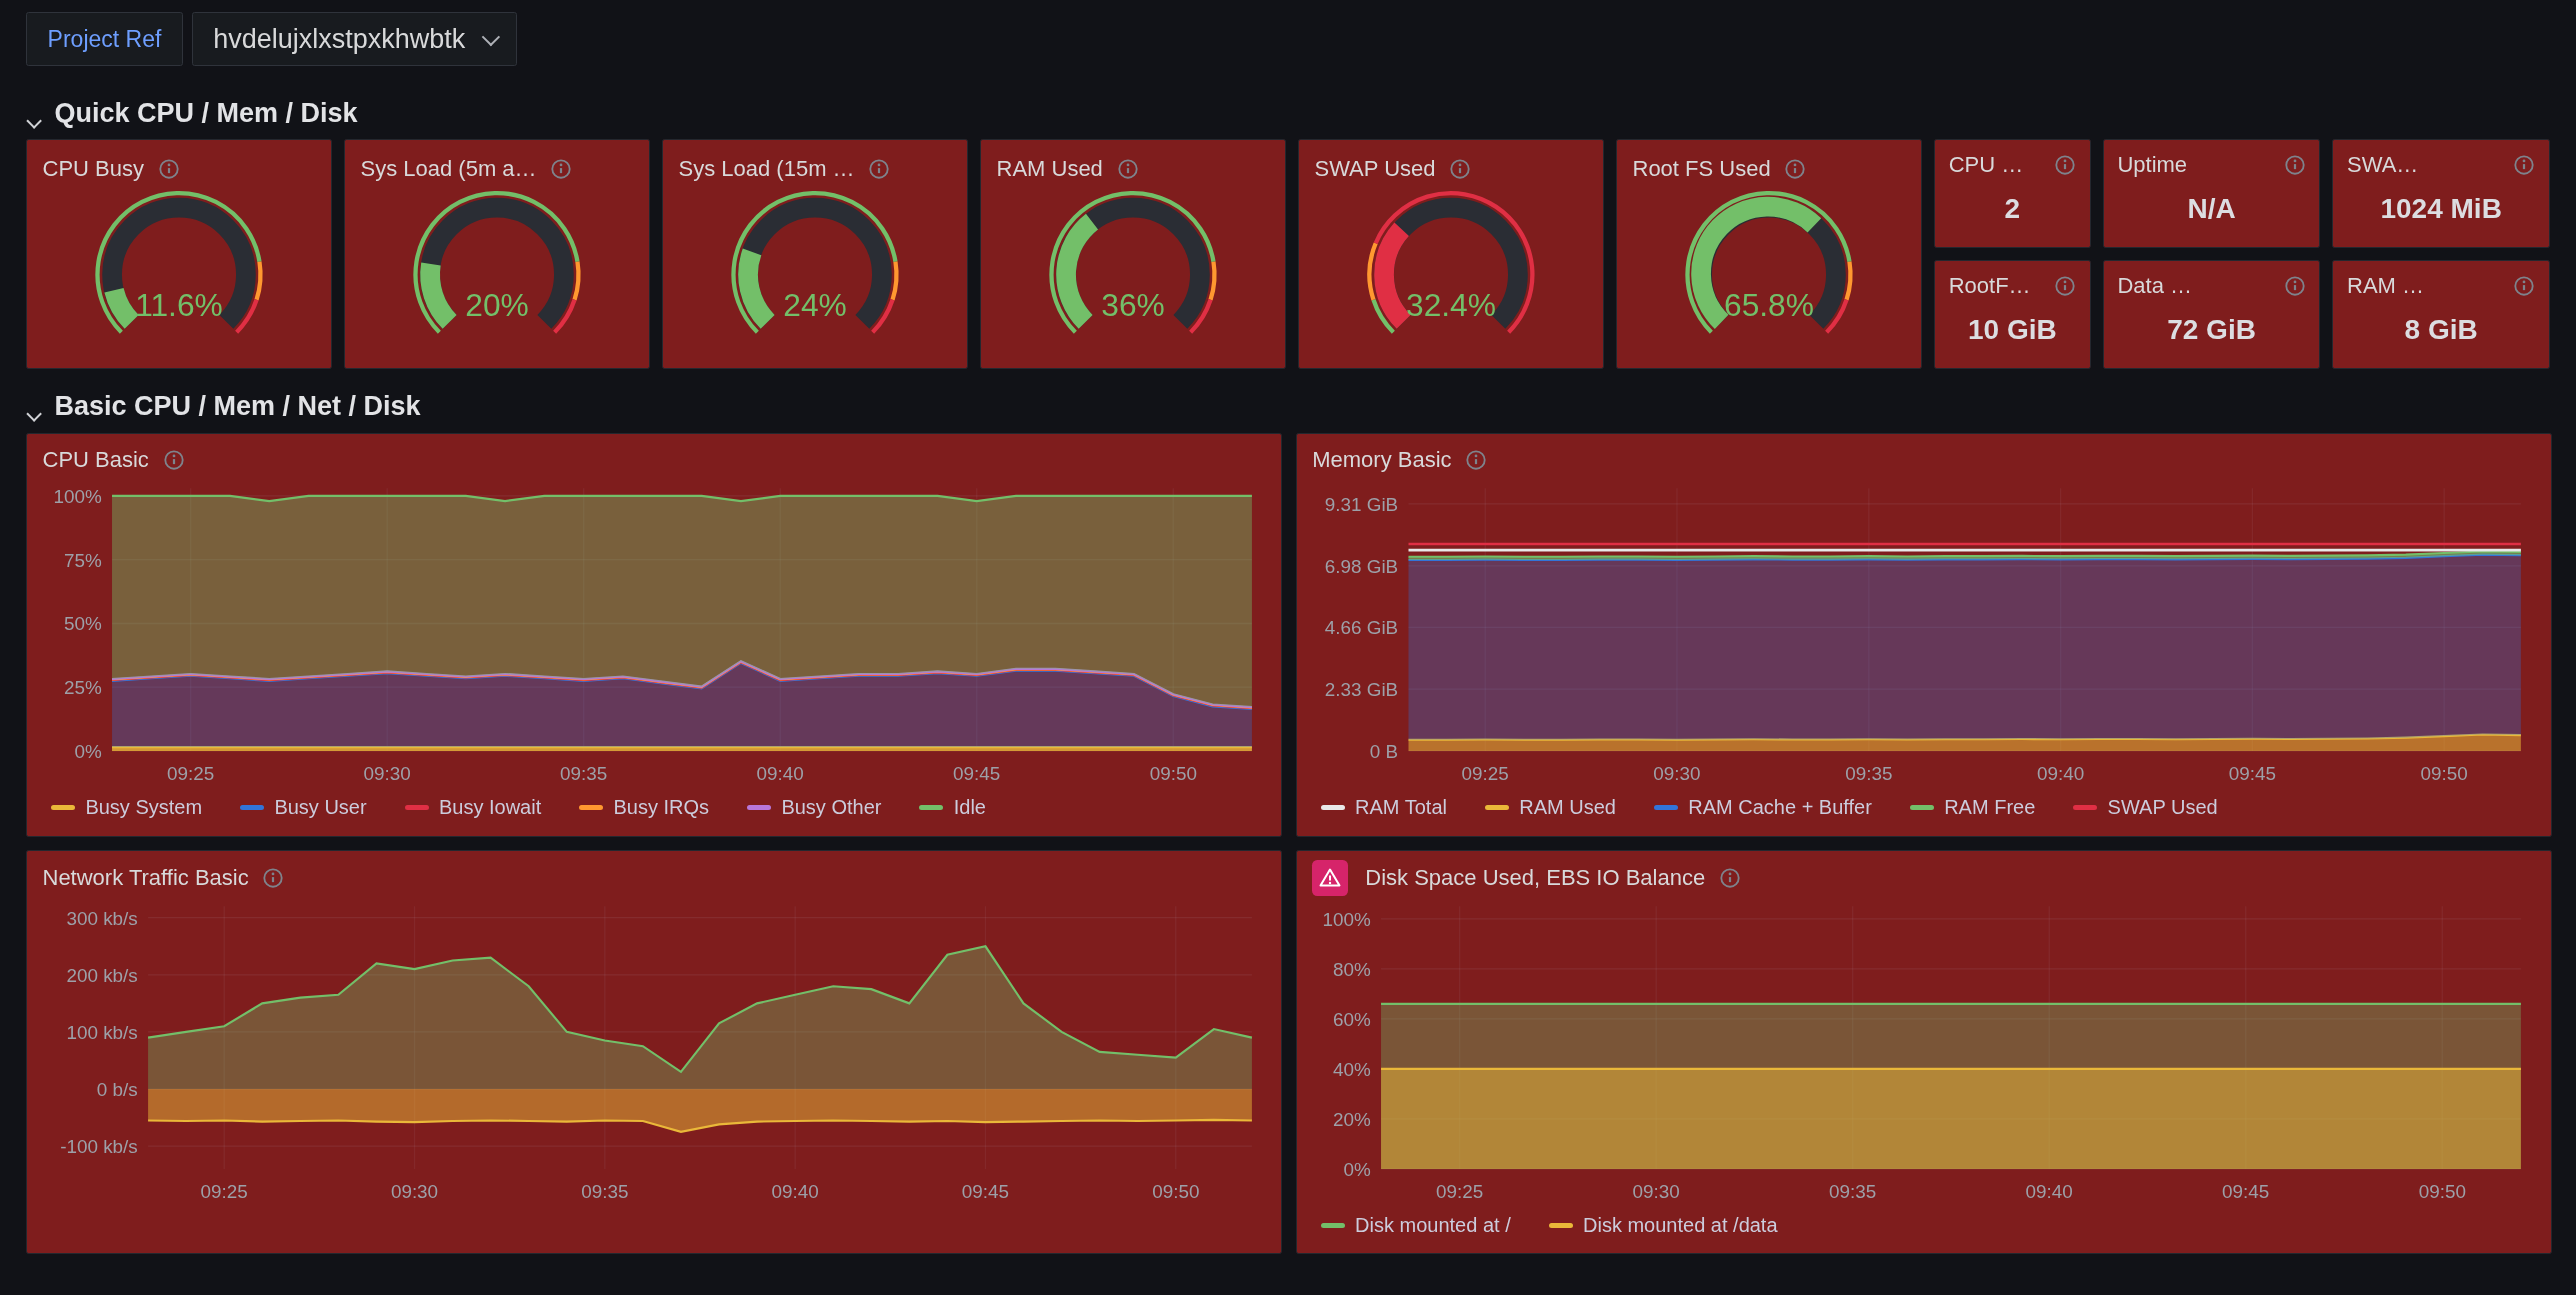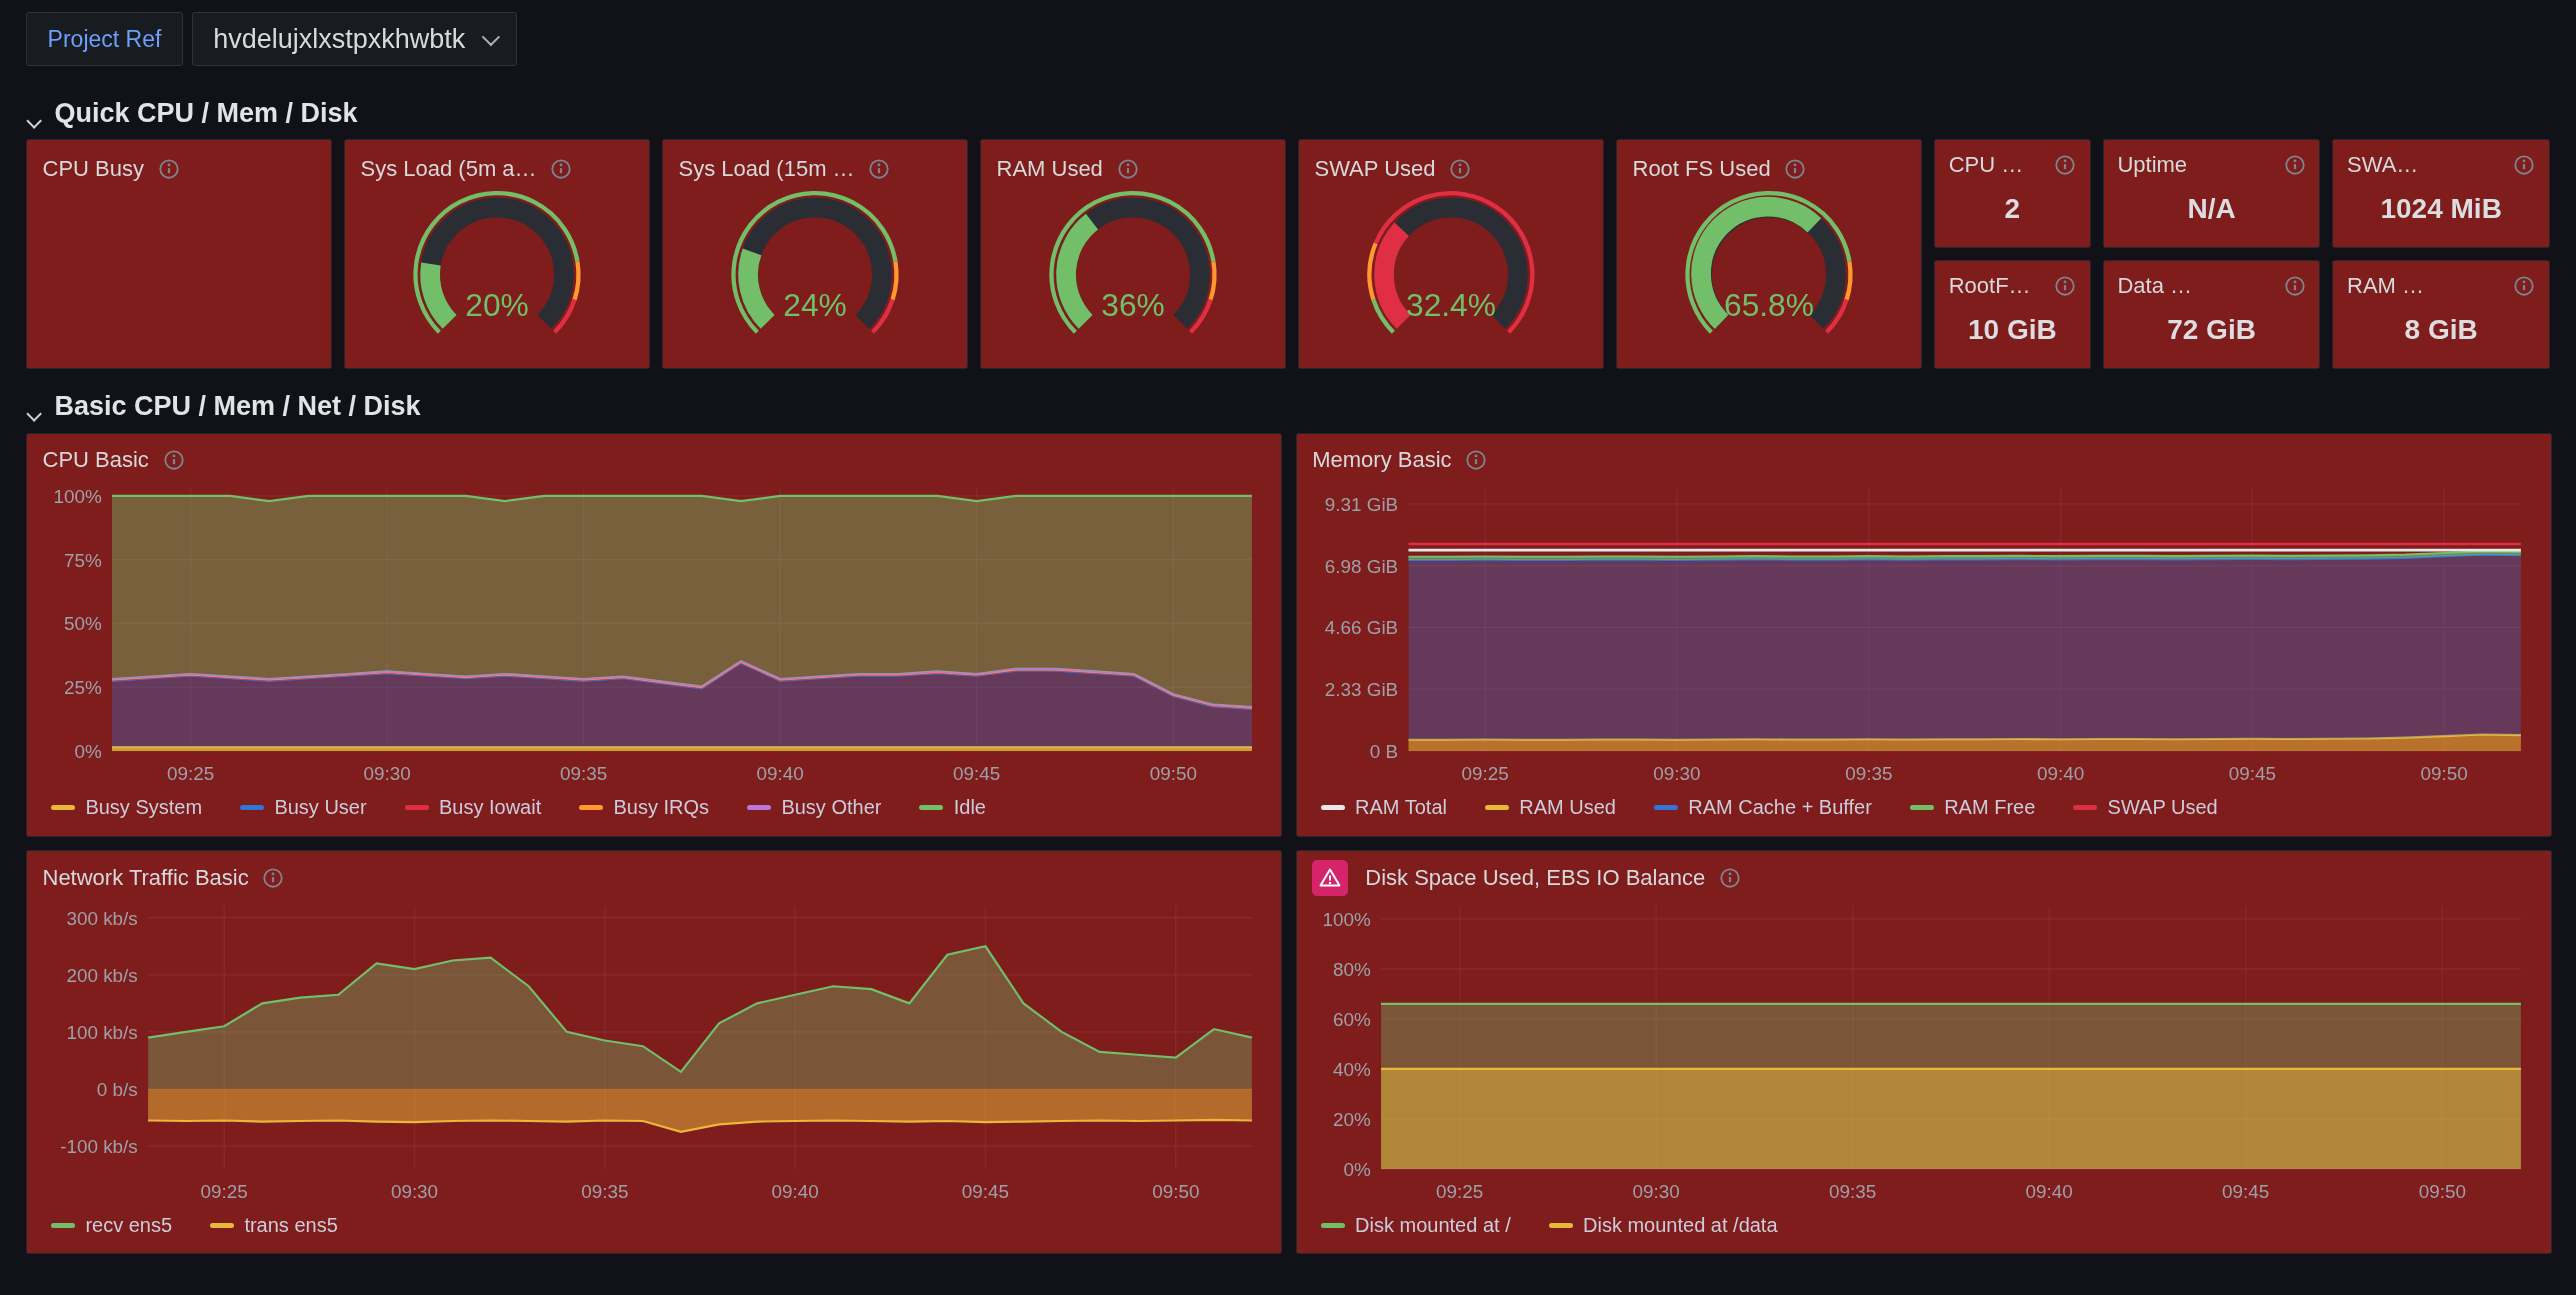--- a/index.html
+++ b/index.html
@@ -62,20 +62,30 @@
       <div class="panel-hd">
         <span class="panel-title">CPU Busy</span>
         <span class="info-icon">
             <svg viewBox="0 0 24 24" width="22" height="22">
               <circle cx="12" cy="12" r="9.5" fill="none" stroke="currentColor" stroke-width="2"></circle>
               <line x1="12" y1="11" x2="12" y2="16.5" stroke="currentColor" stroke-width="2.4"></line>
               <circle cx="12" cy="7.6" r="1.5" fill="currentColor"></circle>
             </svg>
           </span>
       </div>
+      <div class="gauge-viz">
+          <svg width="206" height="175" style="font-family:'Liberation Sans',sans-serif" viewBox="0 0 240 204">
+            <path d="M 52.8 169.2 A 95 95 0 1 1 213.8 87.1" fill="none" stroke="#73bf69" stroke-width="5"></path>
+            <path d="M 213.8 87.1 A 95 95 0 0 1 210.4 131.4" fill="none" stroke="#ff9830" stroke-width="5"></path>
+            <path d="M 210.4 131.4 A 95 95 0 0 1 187.2 169.2" fill="none" stroke="#e02f44" stroke-width="5"></path>
+            <path d="M 64.8 157.2 A 78 78 0 1 1 175.2 157.2" fill="none" stroke="#2a2d34" stroke-width="23"></path>
+            <path d="M 64.8 157.2 A 78 78 0 0 1 44.2 120.4" fill="none" stroke="#73bf69" stroke-width="23"></path>
+            <text x="120" y="150" text-anchor="middle" font-size="37" font-weight="500" fill="#73bf69">11.6%</text>
+          </svg>
+        </div>
     </div>
 
     <div class="panel gauge-panel">
       <div class="panel-hd">
         <span class="panel-title">Sys Load (5m a…</span>
         <span class="info-icon">
             <svg viewBox="0 0 24 24" width="22" height="22">
               <circle cx="12" cy="12" r="9.5" fill="none" stroke="currentColor" stroke-width="2"></circle>
               <line x1="12" y1="11" x2="12" y2="16.5" stroke="currentColor" stroke-width="2.4"></line>
               <circle cx="12" cy="7.6" r="1.5" fill="currentColor"></circle>
@@ -449,30 +459,20 @@
             <text x="110" y="166.3" text-anchor="end" font-size="22" fill="#9da0a8">100 kb/s</text>
             <line x1="122" y1="91.8" x2="1408" y2="91.8" stroke="rgba(204,204,220,0.09)" stroke-width="1.5"></line>
             <text x="110" y="99.8" text-anchor="end" font-size="22" fill="#9da0a8">200 kb/s</text>
             <line x1="122" y1="25.3" x2="1408" y2="25.3" stroke="rgba(204,204,220,0.09)" stroke-width="1.5"></line>
             <text x="110" y="33.3" text-anchor="end" font-size="22" fill="#9da0a8">300 kb/s</text>
             <path d="M122.0,165.0L166.3,158.3L210.7,151.7L255.0,125.1L299.4,118.4L343.7,115.1L388.1,78.5L432.4,85.2L476.8,75.2L521.1,71.9L565.4,105.1L609.8,158.3L654.1,168.3L698.5,175.0L742.8,204.9L787.2,148.4L831.5,125.1L875.9,115.1L920.2,105.1L964.6,108.5L1008.9,125.1L1053.2,68.5L1097.6,58.6L1141.9,125.1L1186.3,158.3L1230.6,181.6L1275.0,185.0L1319.3,188.3L1363.7,155.0L1408.0,165.0L1408.0,224.9L1363.7,224.9L1319.3,224.9L1275.0,224.9L1230.6,224.9L1186.3,224.9L1141.9,224.9L1097.6,224.9L1053.2,224.9L1008.9,224.9L964.6,224.9L920.2,224.9L875.9,224.9L831.5,224.9L787.2,224.9L742.8,224.9L698.5,224.9L654.1,224.9L609.8,224.9L565.4,224.9L521.1,224.9L476.8,224.9L432.4,224.9L388.1,224.9L343.7,224.9L299.4,224.9L255.0,224.9L210.7,224.9L166.3,224.9L122.0,224.9Z" fill="#73bf69" fill-opacity="0.35" stroke="none"></path>
             <polyline points="122.0,165.0 166.3,158.3 210.7,151.7 255.0,125.1 299.4,118.4 343.7,115.1 388.1,78.5 432.4,85.2 476.8,75.2 521.1,71.9 565.4,105.1 609.8,158.3 654.1,168.3 698.5,175.0 742.8,204.9 787.2,148.4 831.5,125.1 875.9,115.1 920.2,105.1 964.6,108.5 1008.9,125.1 1053.2,68.5 1097.6,58.6 1141.9,125.1 1186.3,158.3 1230.6,181.6 1275.0,185.0 1319.3,188.3 1363.7,155.0 1408.0,165.0" fill="none" stroke="#73bf69" stroke-width="2.5"></polyline>
             <path d="M122.0,261.5L166.3,262.1L210.7,261.5L255.0,262.8L299.4,262.1L343.7,261.5L388.1,262.8L432.4,263.5L476.8,262.1L521.1,261.5L565.4,262.1L609.8,262.8L654.1,261.5L698.5,262.1L742.8,274.8L787.2,266.1L831.5,262.8L875.9,262.1L920.2,261.5L964.6,262.1L1008.9,262.8L1053.2,262.1L1097.6,263.5L1141.9,262.8L1186.3,262.1L1230.6,261.5L1275.0,262.1L1319.3,261.5L1363.7,260.8L1408.0,261.5L1408.0,224.9L1363.7,224.9L1319.3,224.9L1275.0,224.9L1230.6,224.9L1186.3,224.9L1141.9,224.9L1097.6,224.9L1053.2,224.9L1008.9,224.9L964.6,224.9L920.2,224.9L875.9,224.9L831.5,224.9L787.2,224.9L742.8,224.9L698.5,224.9L654.1,224.9L609.8,224.9L565.4,224.9L521.1,224.9L476.8,224.9L432.4,224.9L388.1,224.9L343.7,224.9L299.4,224.9L255.0,224.9L210.7,224.9L166.3,224.9L122.0,224.9Z" fill="#eab839" fill-opacity="0.5" stroke="none"></path>
             <polyline points="122.0,261.5 166.3,262.1 210.7,261.5 255.0,262.8 299.4,262.1 343.7,261.5 388.1,262.8 432.4,263.5 476.8,262.1 521.1,261.5 565.4,262.1 609.8,262.8 654.1,261.5 698.5,262.1 742.8,274.8 787.2,266.1 831.5,262.8 875.9,262.1 920.2,261.5 964.6,262.1 1008.9,262.8 1053.2,262.1 1097.6,263.5 1141.9,262.8 1186.3,262.1 1230.6,261.5 1275.0,262.1 1319.3,261.5 1363.7,260.8 1408.0,261.5" fill="none" stroke="#eab839" stroke-width="2.5"></polyline>
           </svg></div>
-      <div class="legend">
-          <span class="legend-item">
-            <span class="swatch" style="background:#73bf69"></span>
-            <span class="legend-label">recv ens5</span>
-          </span>
-          <span class="legend-item">
-            <span class="swatch" style="background:#eab839"></span>
-            <span class="legend-label">trans ens5</span>
-          </span>
-        </div>
     </div>
 
     <div class="panel chart-panel">
       <div class="panel-hd">
         <span class="alert-badge" style="background: rgb(214, 36, 106);">
             <svg viewBox="0 0 24 24" width="24" height="24">
               <path d="M12 3.5 L21.5 19.5 H2.5 Z" fill="none" stroke="#ffffff" stroke-width="2" stroke-linejoin="round"></path>
               <line x1="12" y1="9.5" x2="12" y2="14.5" stroke="#ffffff" stroke-width="2"></line>
               <circle cx="12" cy="17" r="1.2" fill="#ffffff"></circle>
             </svg>

